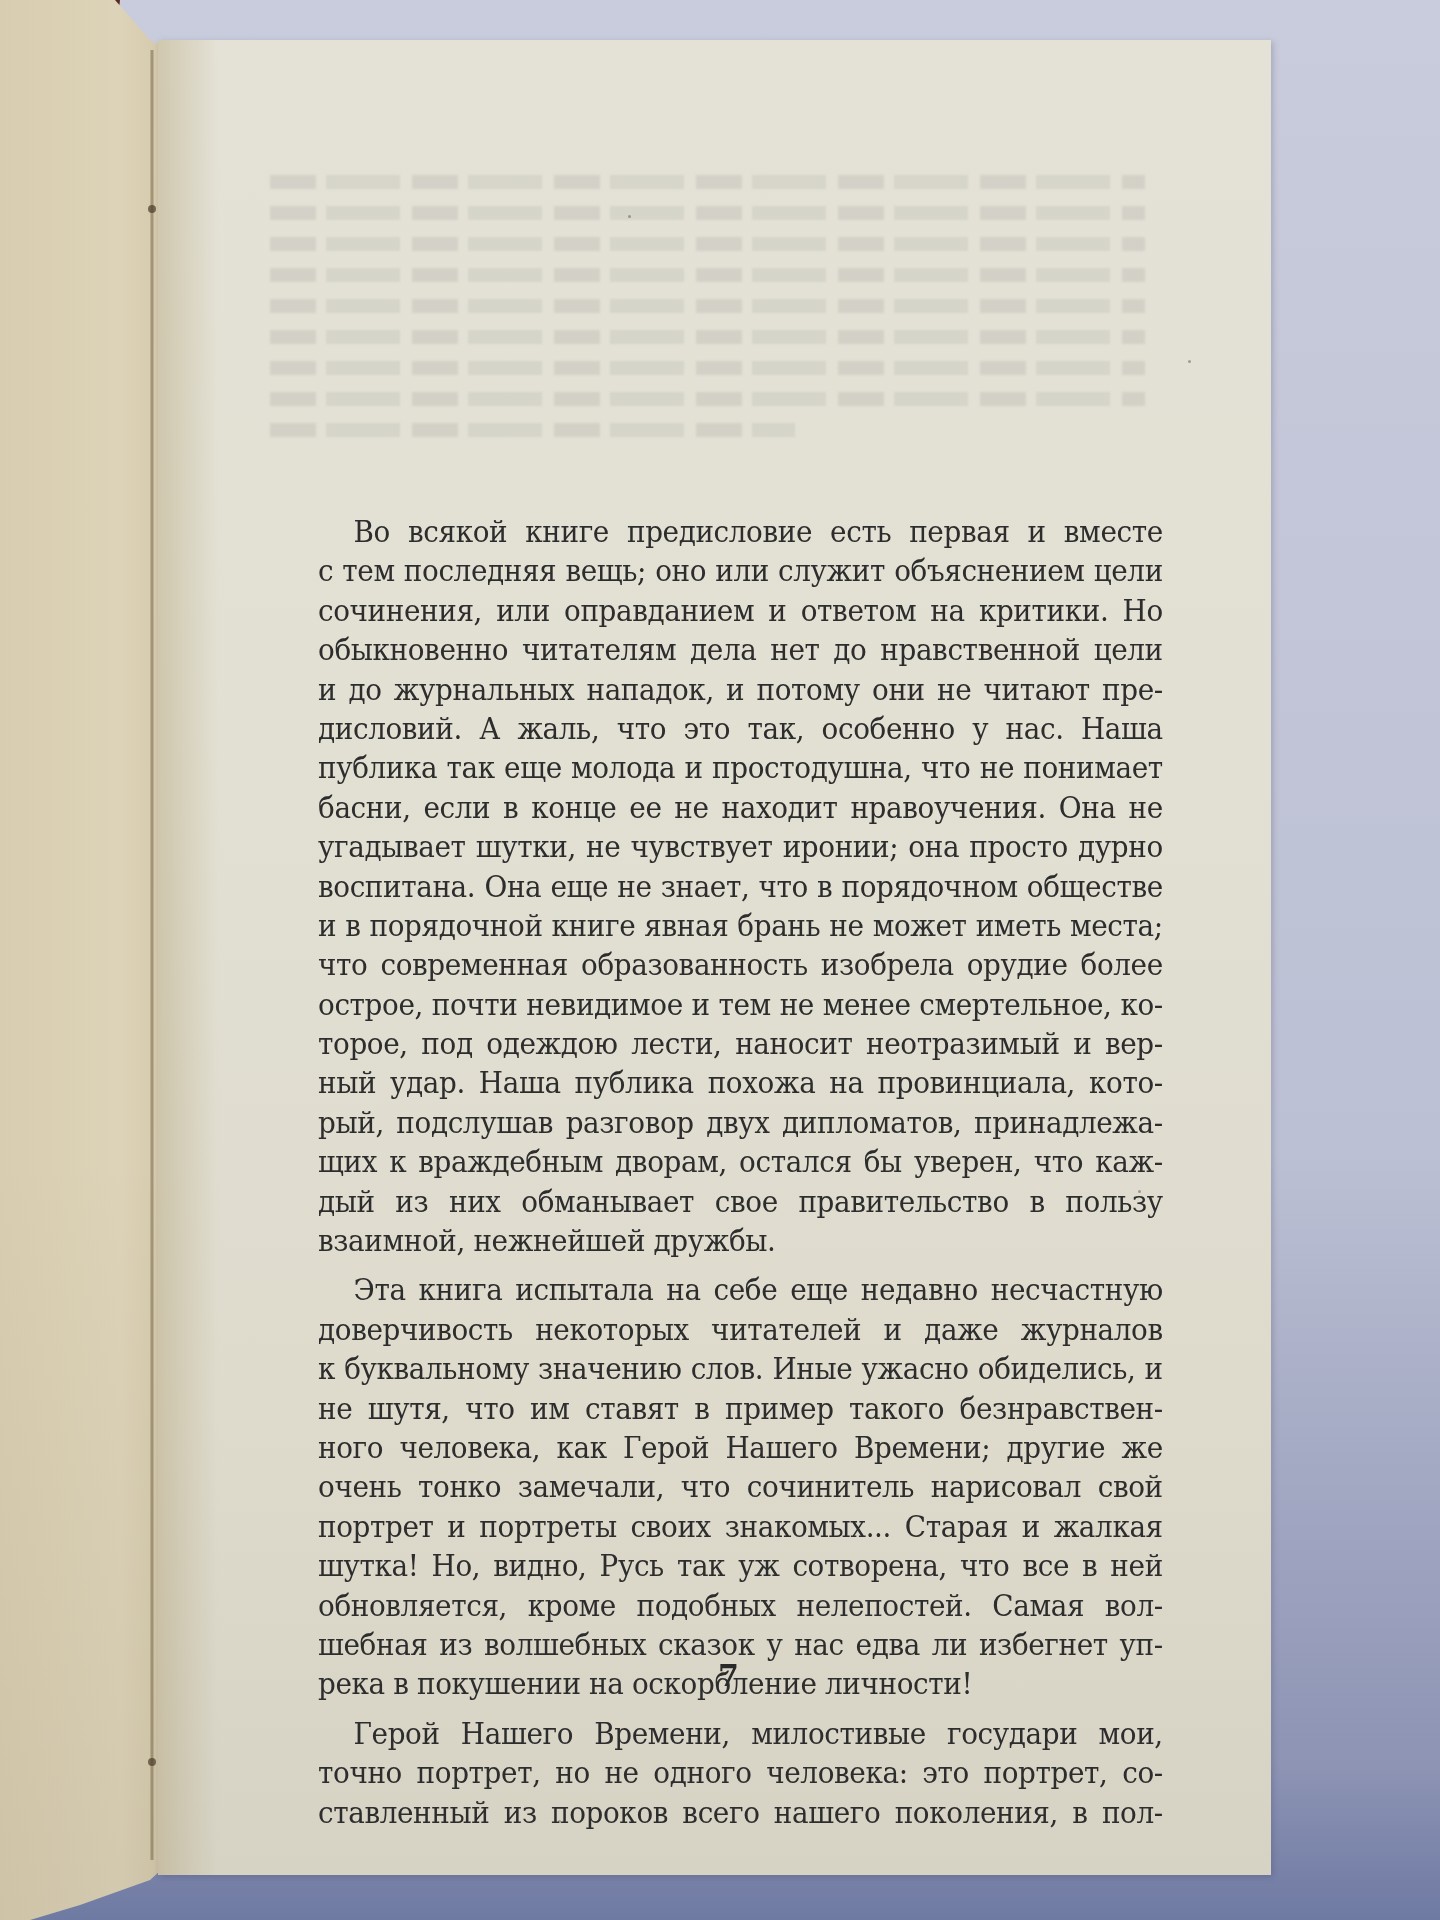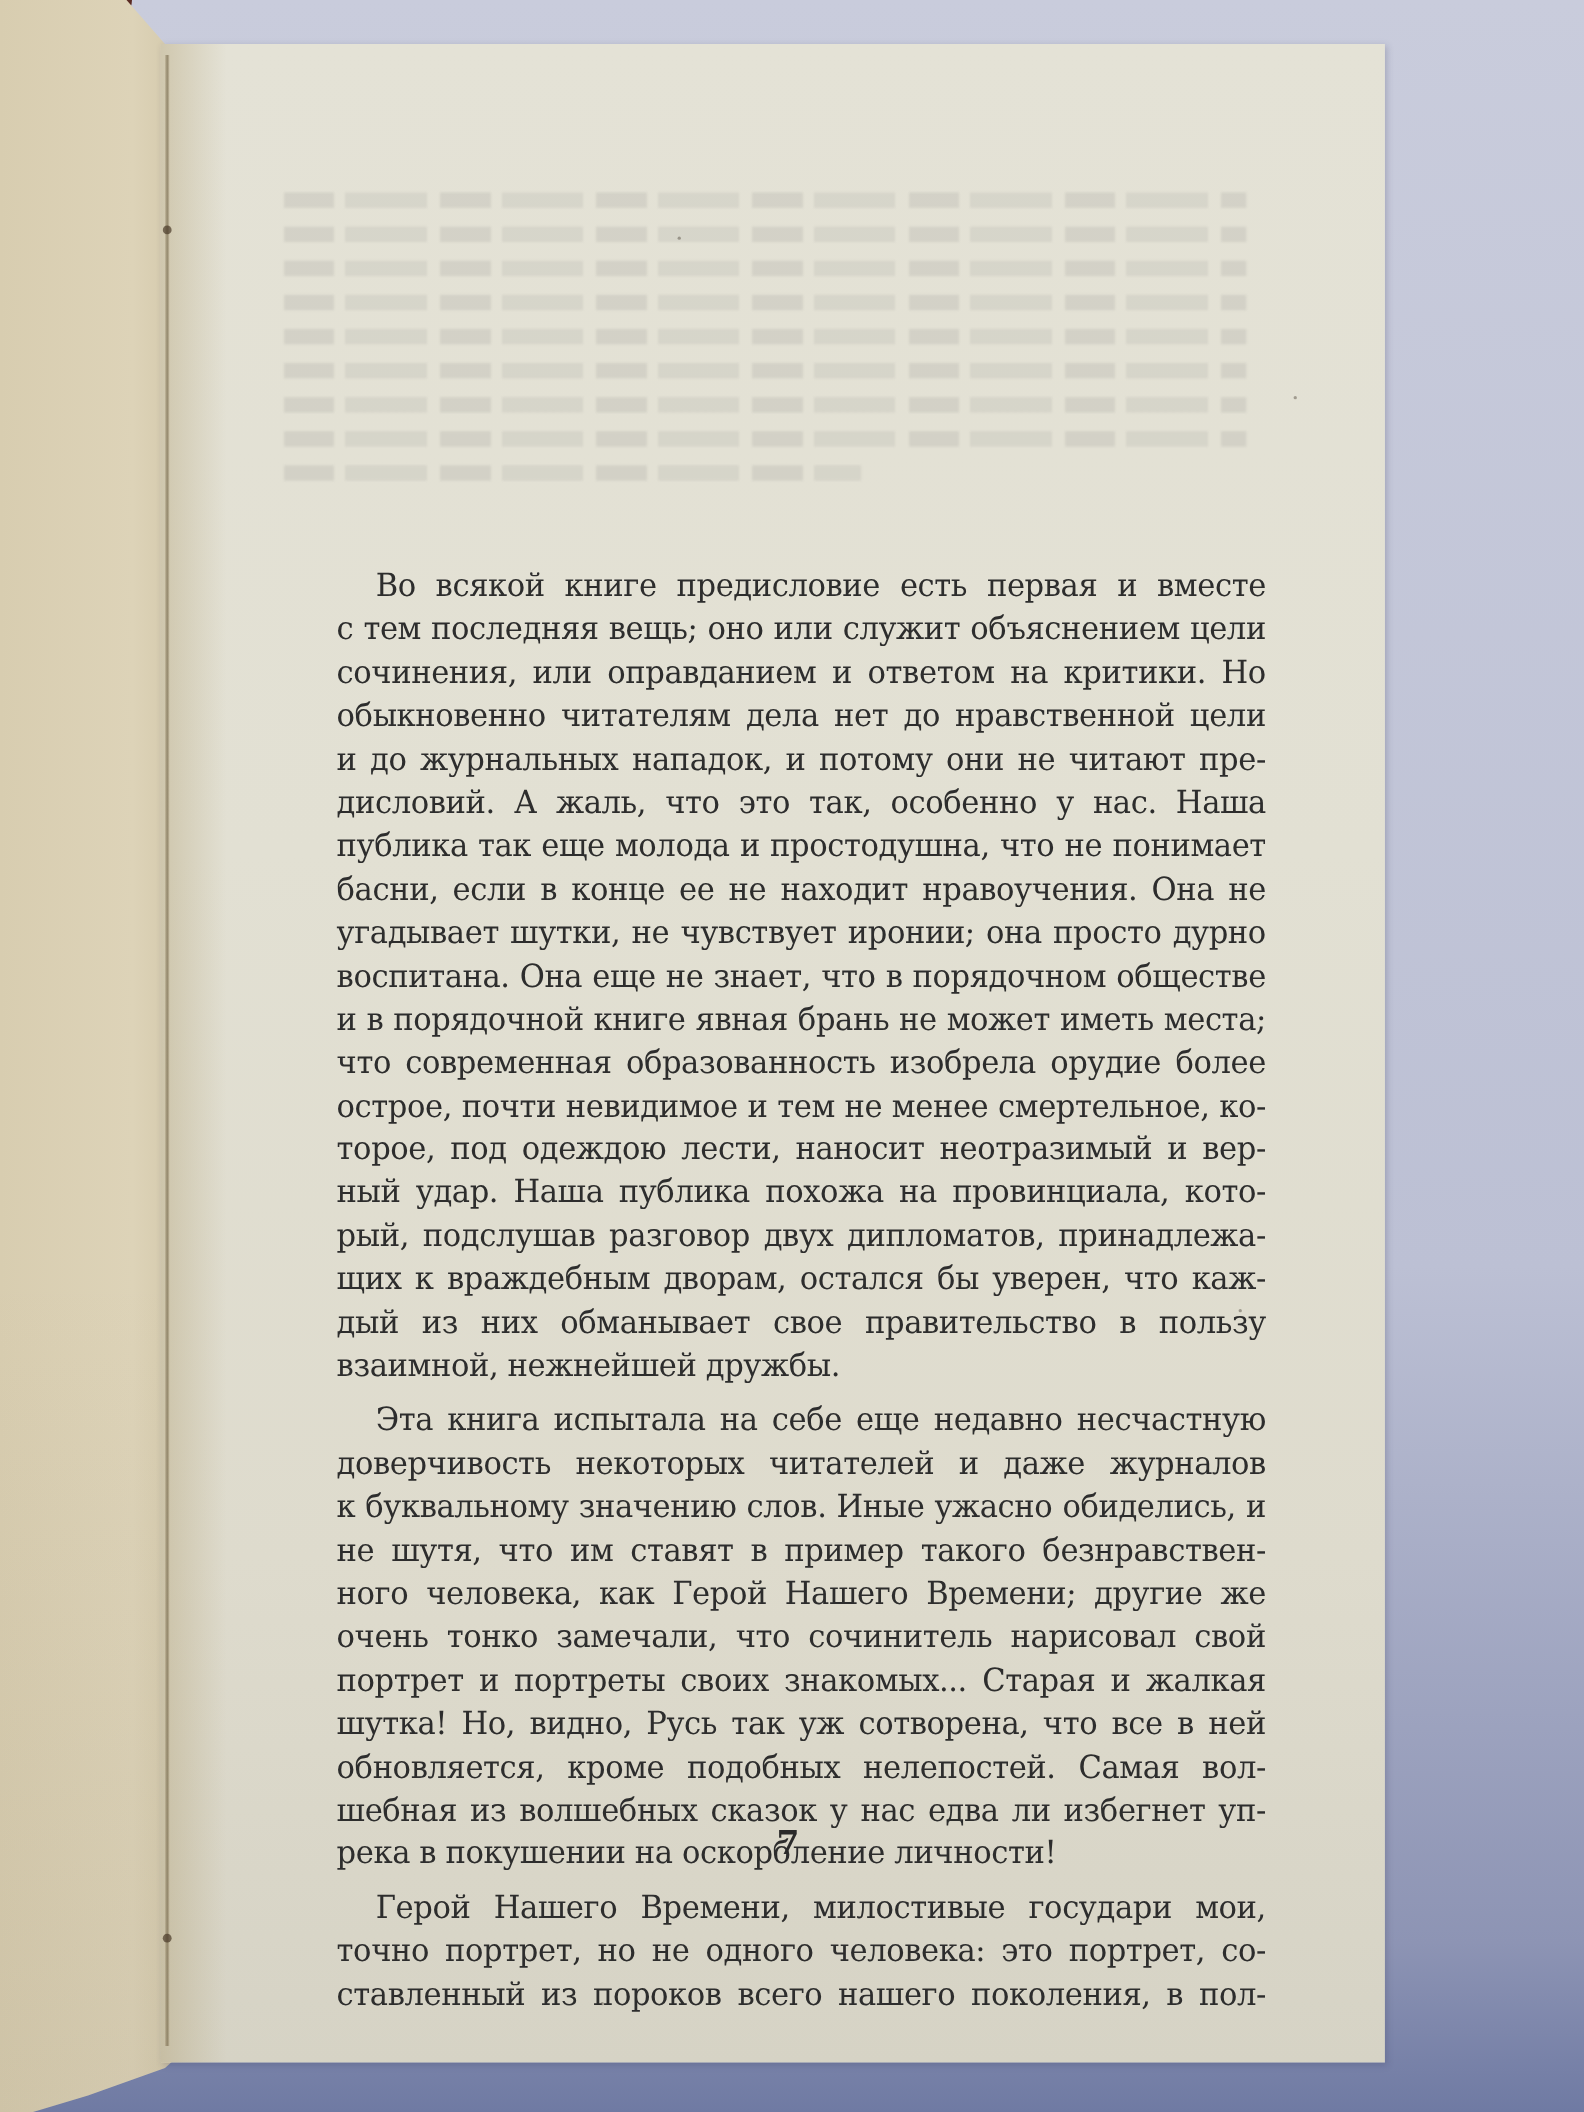--- a/index.html
+++ b/index.html
@@ -58,21 +58,21 @@
       left: 148px;
       width: 8px;
       height: 8px;
       border-radius: 50%;
       background: #4a3a2a;
       opacity: 0.7;
     }
     
     .page {
       position: absolute;
-      left: 146px;
+      left: 158px;
       top: 40px;
       width: 1113px;
       height: 1835px;
       background: linear-gradient(180deg, #e4e2d6 0%, #e2e0d3 40%, #dedbcd 75%, #d6d3c5 100%);
       box-shadow: 2px 2px 6px rgba(60,60,90,0.25);
     }
     .page::before {
       
       content: "";
       position: absolute;

